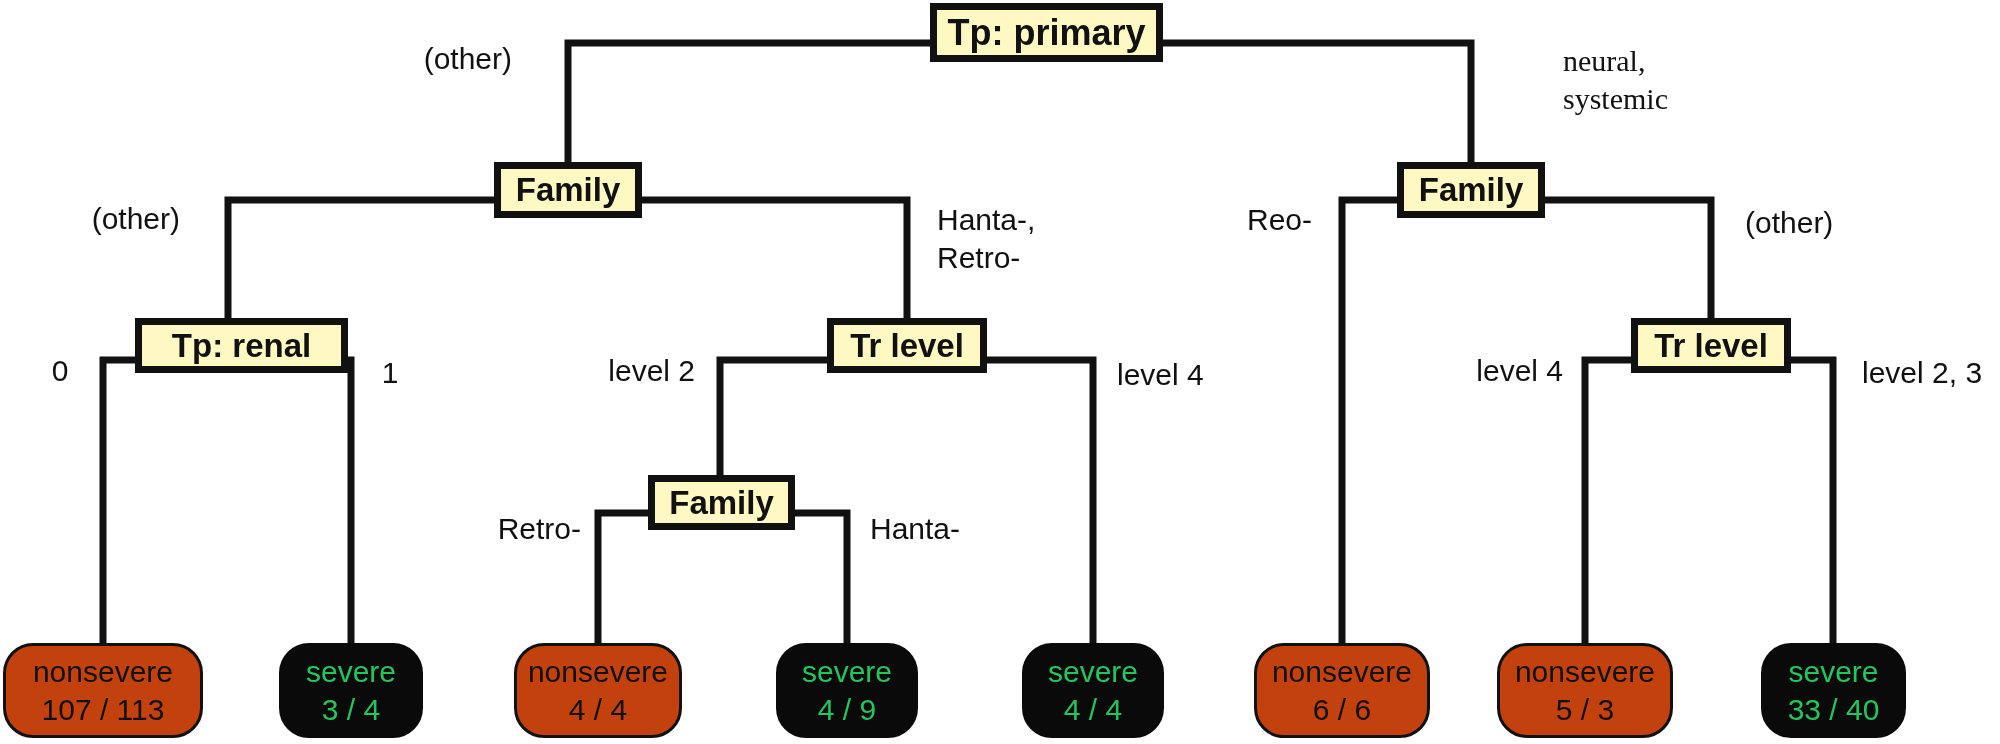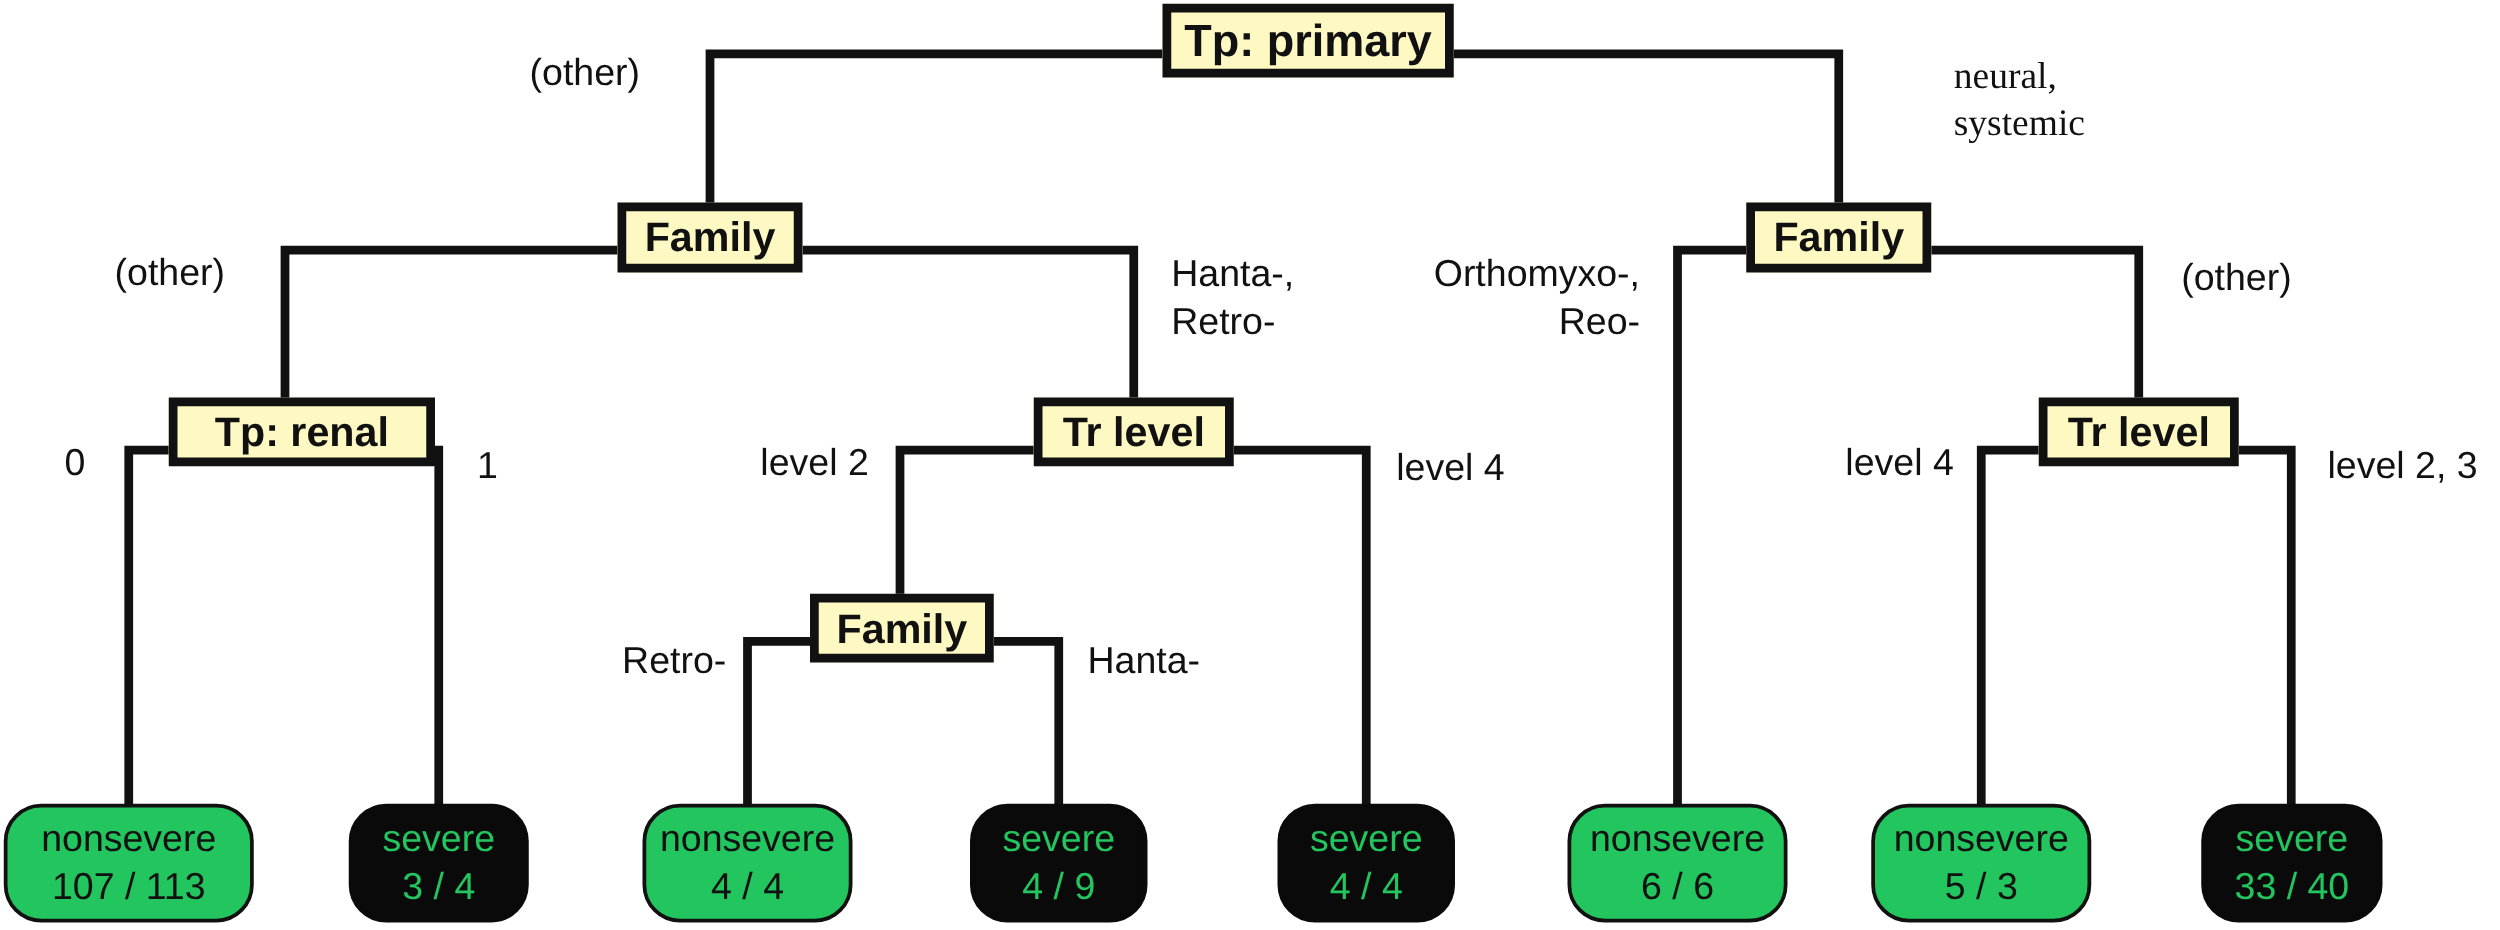--- a/index.html
+++ b/index.html
@@ -29,21 +29,21 @@
     box-sizing:border-box;
     height:95px;
     border-radius:30px;
     display:flex;flex-direction:column;align-items:center;justify-content:center;
     font-size:30px;
     line-height:38px;
     white-space:nowrap;
     z-index:2;
   }
   .leaf.nonsevere{
-    background:#22c55e;
+    background:#c2410c;
     border:3px solid #111111;
     color:#111111;
   }
   .leaf.severe{
     background:#0a0a0a;
     border:3px solid #0a0a0a;
     color:#22c55e;
   }
   .blabel{
     position:absolute;
@@ -101,21 +101,20 @@
   </div>
 
   <div class="blabel alignR" style="left:60px;top:200px;width:120px;">(other)</div>
 
   <div class="blabel" style="left:937px;top:201px;">
     <div>Hanta-,</div>
     <div>Retro-</div>
   </div>
 
   <div class="blabel alignR" style="left:1112px;top:201px;width:200px;">
-    <div>Orthomyxo-,</div>
     <div>Reo-</div>
   </div>
 
   <div class="blabel" style="left:1745px;top:204px;">(other)</div>
 
   <div class="blabel alignC" style="left:40px;top:352px;width:40px;">0</div>
 
   <div class="blabel alignC" style="left:370px;top:354px;width:40px;">1</div>
 
   <div class="blabel alignR" style="left:575px;top:352px;width:120px;">level 2</div>

